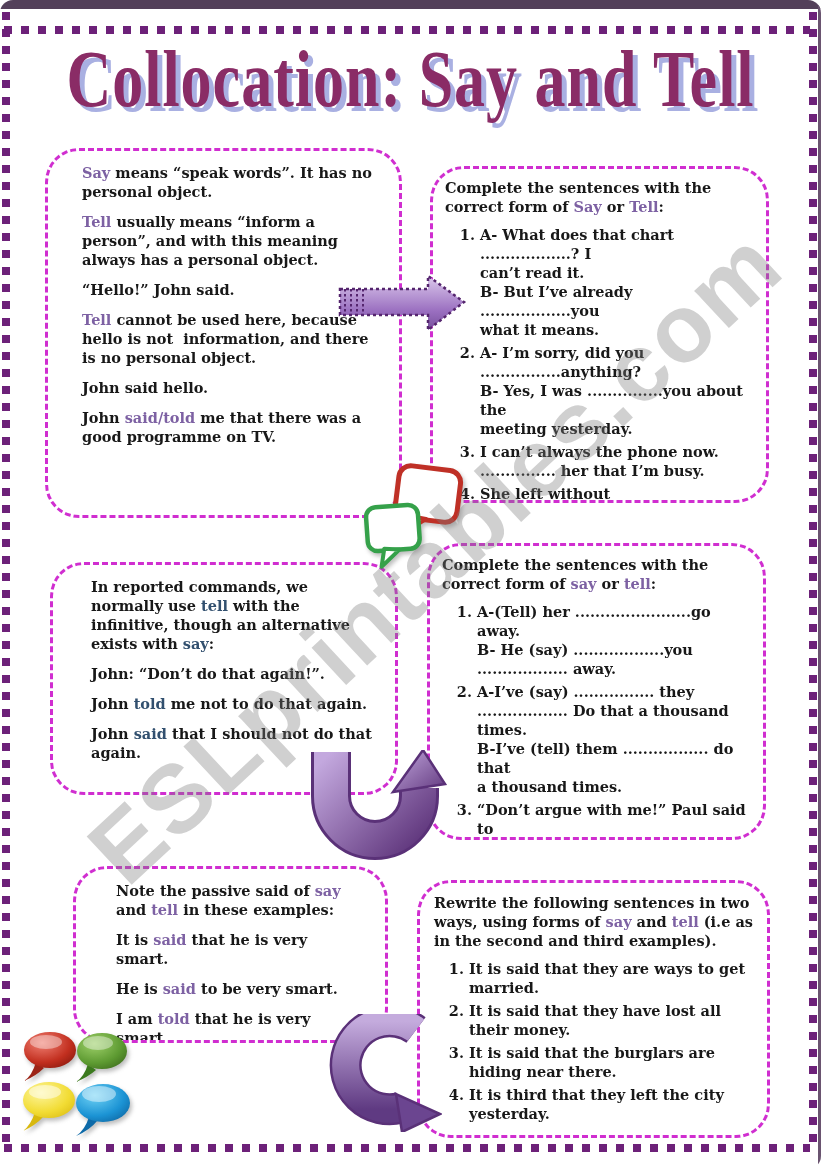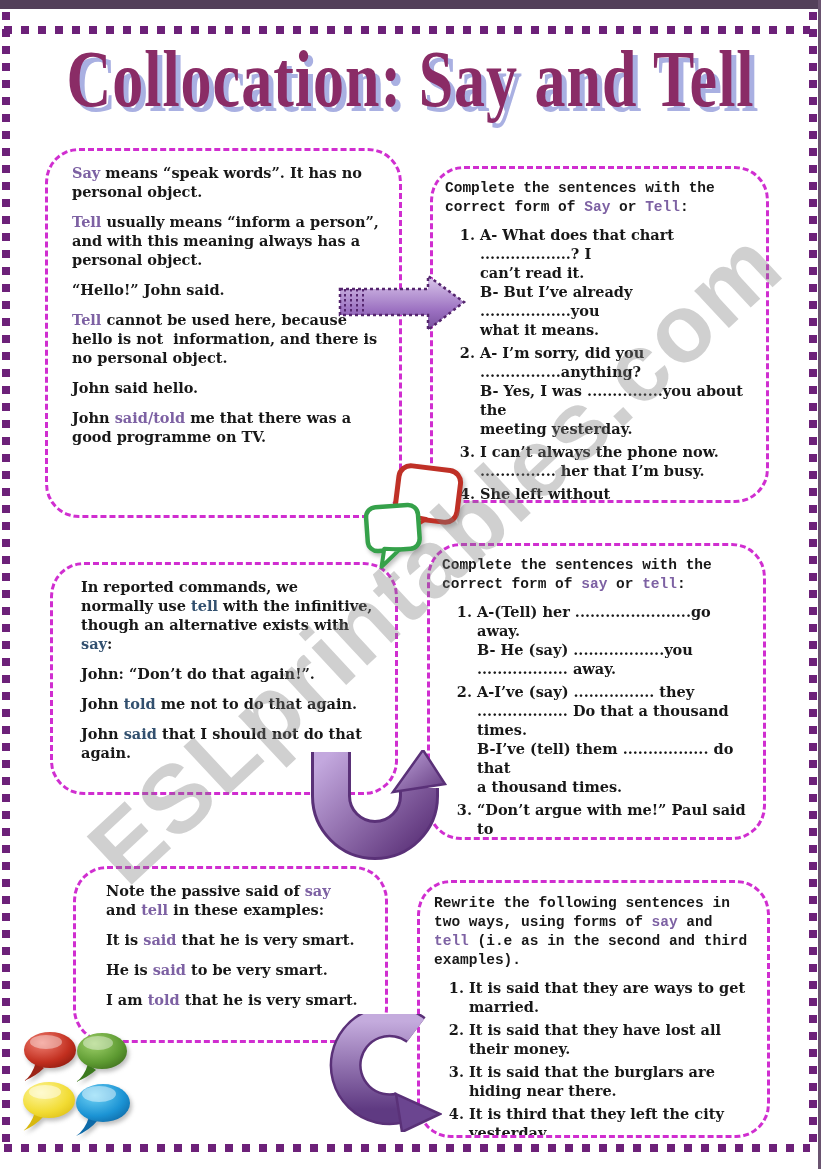--- a/index.html
+++ b/index.html
@@ -1,40 +1,40 @@
 <!DOCTYPE html>
 <html><head>
 <meta charset="utf-8">
 <style>
   html,body { margin:0; padding:0; background:#ffffff; }
   .page { position:relative; width:821px; height:1169px; background:#ffffff; overflow:hidden;
-          font-family:"DejaVu Serif", serif; }
+          font-family:"DejaVu Serif", serif;border-radius:13px; }
   
   .topband   { position:absolute; left:0; top:0; width:821px; height:9px; background:#53405a; z-index:8; }
   .rightband { position:absolute; right:0; top:0; width:3px; height:1169px; background:#6a5470; z-index:8; }
   
   .dot-h { position:absolute; height:8px; background:repeating-linear-gradient(90deg,#6d2179 0 8px, transparent 8px 17px); z-index:7; }
   .dot-v { position:absolute; width:8px;  background:repeating-linear-gradient(180deg,#6d2179 0 8px, transparent 8px 17px); z-index:7; }
   .dots-top    { left:4px; top:26px;  width:806px; }
   .dots-bottom { left:4px; top:1144px; width:806px; }
   .dots-left   { left:2px;  top:12px; height:1132px; }
   .dots-right  { left:809px; top:12px; height:1132px; }
 
   .title { position:absolute; top:34px; left:0; width:100%; text-align:center;
            font-family:"Liberation Serif", serif; font-weight:bold;
            font-size:62px; color:#8a2c66; letter-spacing:1px;
            text-shadow:5px 4px 0 #a9b0e2; transform:scaleY(1.28); transform-origin:top center;
            z-index:2; }
 
   .box { position:absolute; border:3px dashed #d02ed0; border-radius:34px;
          color:#181818; font-size:14.5px; line-height:1.31; font-weight:bold;
          box-sizing:border-box; overflow:hidden; z-index:3; background:transparent; }
-  .para { margin:0 0 11px 8px; white-space:pre-wrap; }
+  .para { margin:0 0 11px 18px; white-space:pre-wrap; }
   .para:last-child { margin-bottom:0; }
-  .box-header { margin:0 0 9px 0; white-space:pre-wrap;font-family:Liberation Mono, monospace; }
+  .box-header { margin:0 0 9px 0; white-space:pre-wrap; }
   .box-list { margin:5px; padding-left:30px; }
   .box-list li { margin-bottom:4px; white-space:pre-wrap; }
   .hl-p { color:#7d61a3; }
   .hl-b { color:#32506f; }
 
   #box-usage    { left:45px;  top:148px; width:357px; height:370px; padding:13px 16px; }
   #box-ex1      { left:430px; top:166px; width:339px; height:337px; padding:10px 12px; }
   #box-commands { left:50px;  top:562px; width:348px; height:233px; padding:13px 20px; }
   #box-ex2      { left:427px; top:543px; width:339px; height:297px; padding:10px 12px; }
   #box-passive  { left:73px;  top:866px; width:315px; height:177px; padding:13px 22px; }

